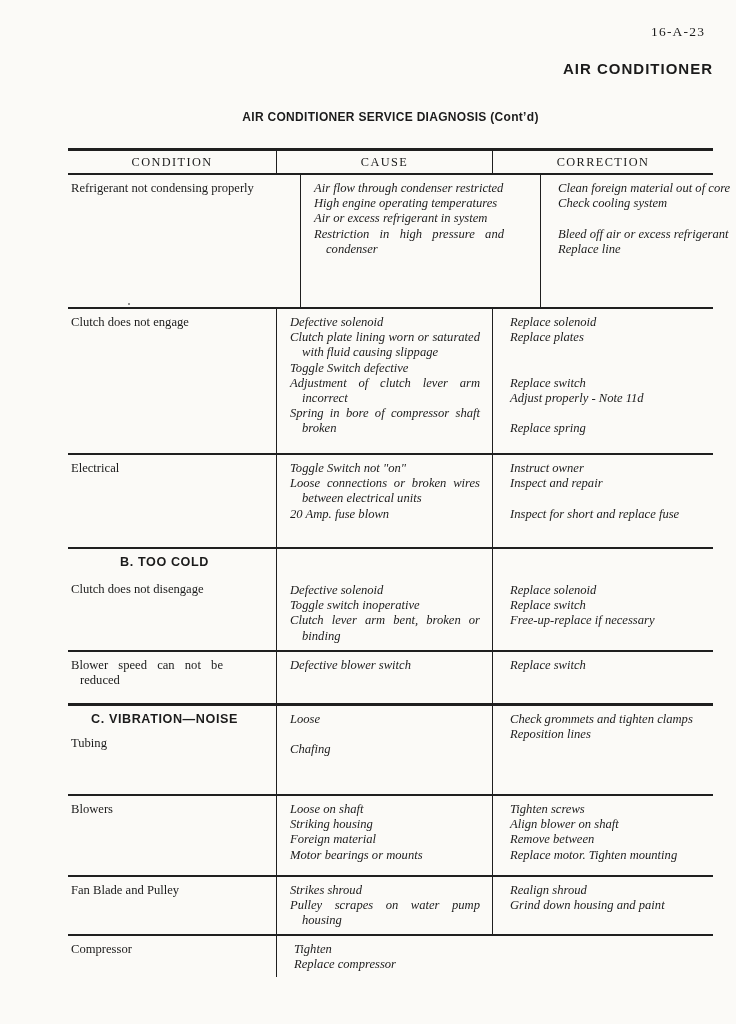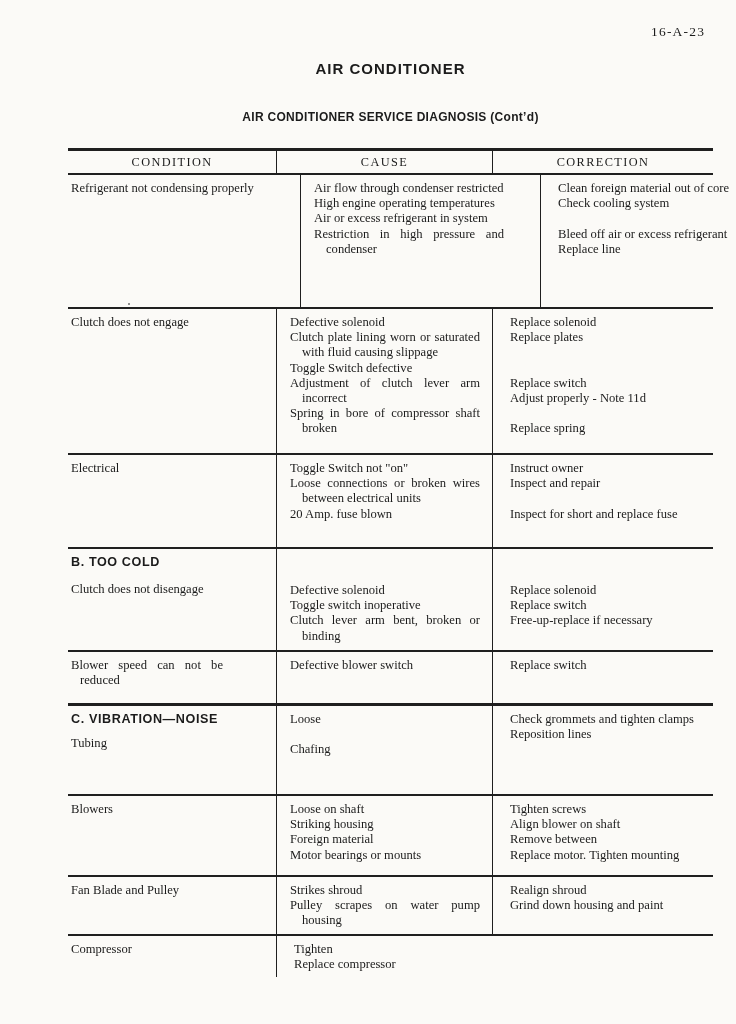--- a/index.html
+++ b/index.html
@@ -13,21 +13,21 @@
   }
   .page { position:absolute; inset:0; }
 
   .page-number {
     position:absolute; top:24px; left:651px;
     font-size:13.5px; letter-spacing:1.2px;
   }
 
   .doc-title {
     position:absolute; top:60px; left:68px; width:645px;
-    text-align:center;
+    text-align:right;
     font-family:"Liberation Sans", sans-serif;
     font-weight:bold; font-size:15px; letter-spacing:1px;
   }
   .table-title {
     position:absolute; top:110px; left:68px; width:645px;
     text-align:center;
     font-family:"Liberation Sans", sans-serif;
     font-weight:bold; font-size:12px; letter-spacing:0.3px;
   }
 
@@ -57,25 +57,26 @@
   .cell.cause { padding:6px 12px 5px 13px; border-left:1.5px solid #1f1f1f; }
   .cell.corr  { padding:6px 16px 5px 17px; border-left:1.5px solid #1f1f1f; }
 
   .cond-text {
     padding-left:9px; text-indent:-9px;
     text-align:justify;
   }
   .item {
     padding-left:12px; text-indent:-12px;
     text-align:justify;
+    font-style:italic;
   }
   .section-label {
     font-family:"Liberation Sans", sans-serif;
     font-weight:bold; font-size:12.6px; letter-spacing:0.6px;
-    text-indent:0; padding-left:0;
+    text-indent:0; padding-left:0;text-align:center;
   }
 
   
   .r1 { min-height:132px;gap:24px; }
   .r2 { min-height:146px; }
   .r3 { min-height:94px; }
   .r4 { min-height:103px; }
   .r5 { min-height:53px; }
   .r6 { min-height:91px; }
   .r7 { min-height:81px; }

